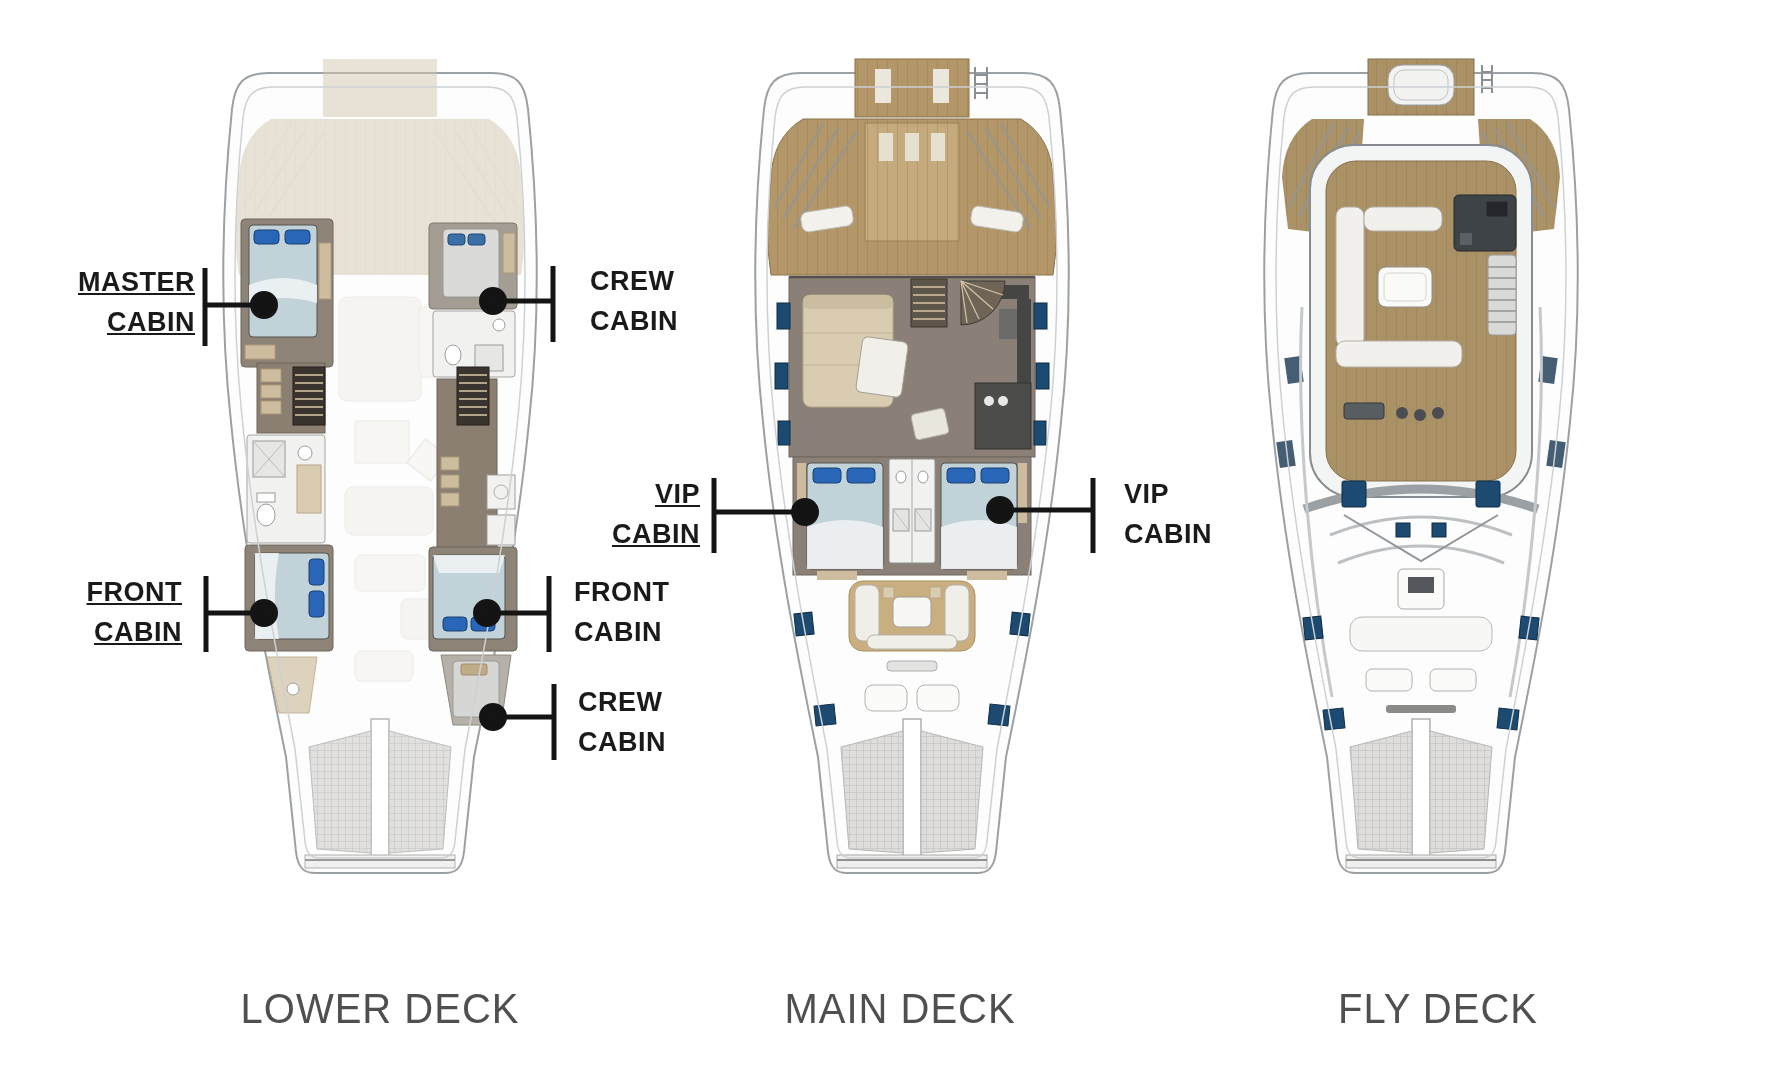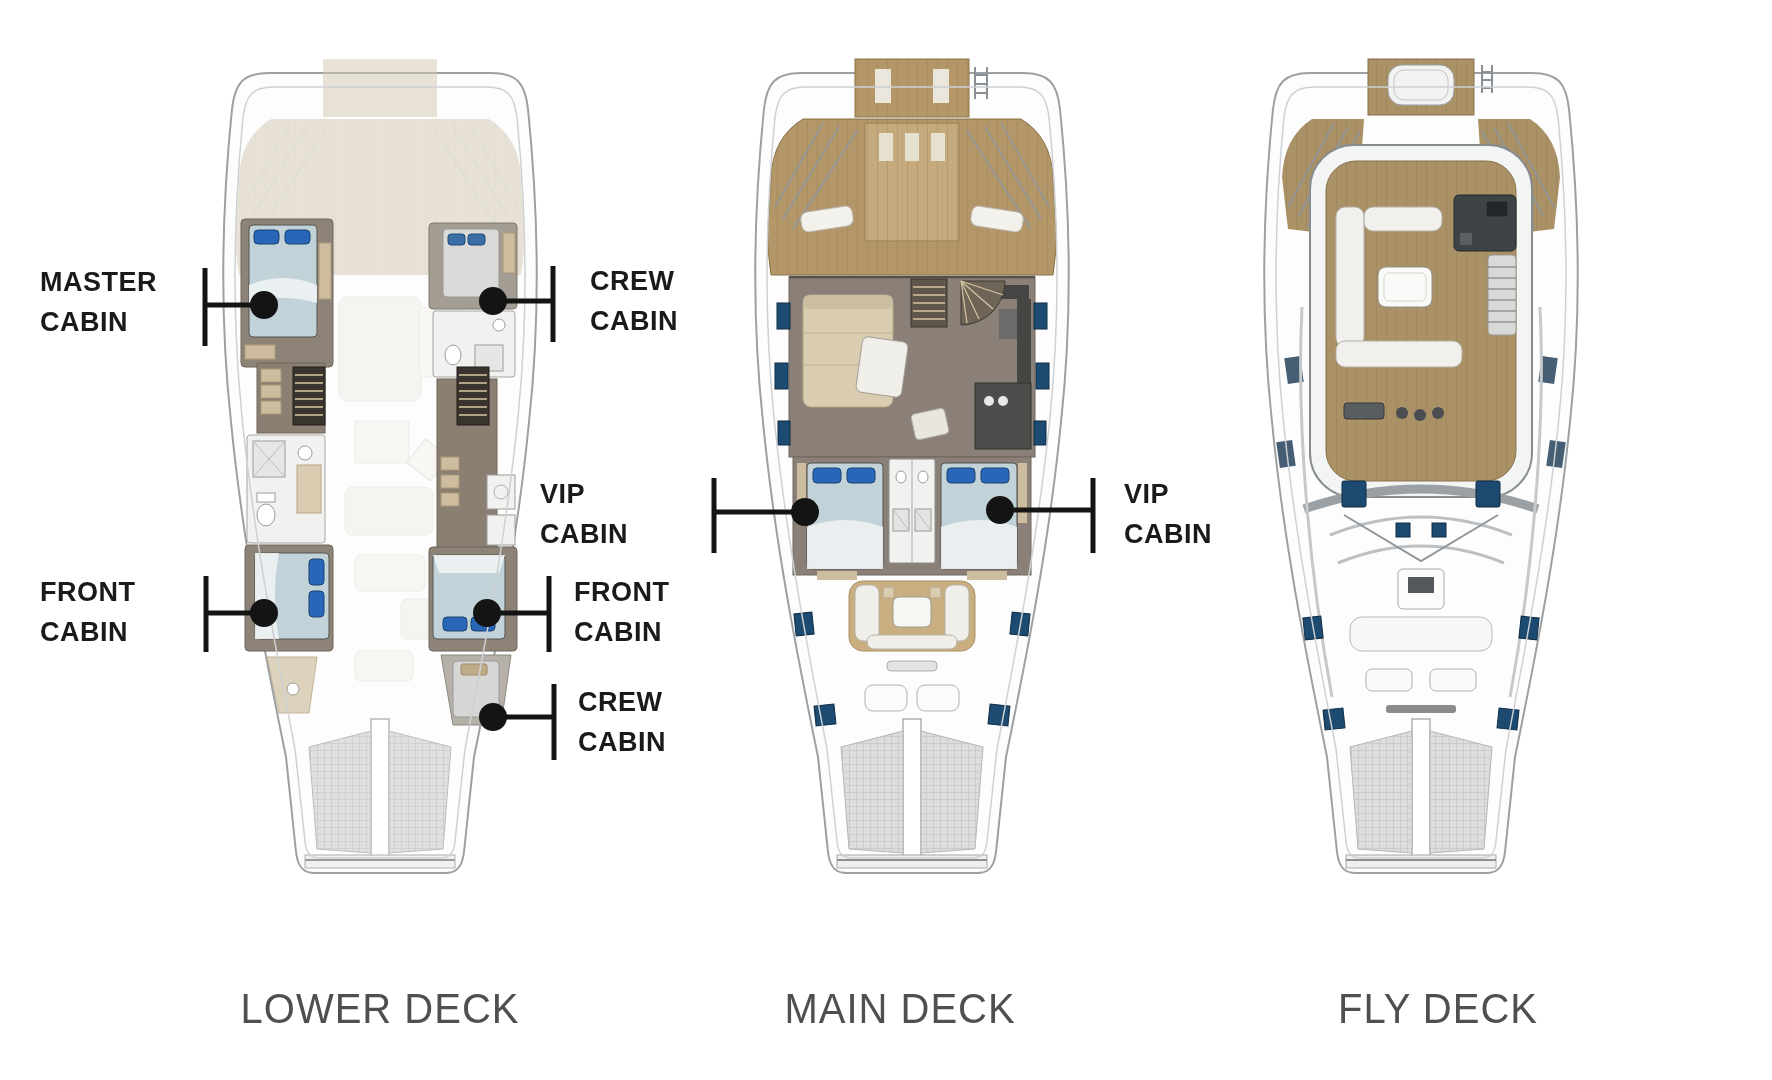--- a/index.html
+++ b/index.html
@@ -29,21 +29,21 @@
   #canvas{
     position:relative;width:1772px;height:1080px;background:var(--background);
     font-family:"Liberation Sans","DejaVu Sans",sans-serif;overflow:hidden;
   }
   svg.boat{position:absolute;top:57px;}
   #overlay{position:absolute;left:0;top:0;}
   .callout{
     position:absolute;font-weight:700;font-size:27px;line-height:40px;
     color:var(--label-text);letter-spacing:.5px;white-space:nowrap;
   }
-  .callout.right-align{text-align:left;}
+  .callout.right-align{text-align:right;text-decoration:underline;}
   .deck-title{
     position:absolute;top:986px;font-weight:300;font-size:40px;color:var(--deck-title-text);
     letter-spacing:1px;transform:translateX(-50%) scaleY(1.05);white-space:nowrap;
   }
   
   .f-teak{fill:var(--teak-wood);} .f-teakfly{fill:var(--teak-wood-fly);} .f-teakghost{fill:var(--teak-wood-faded);}
   .f-saloon{fill:var(--saloon-floor);} .f-cabin{fill:var(--cabin-floor);} .f-corr{fill:var(--corridor-floor);}
   .f-beige{fill:var(--furniture-beige);} .f-closet{fill:var(--closet-beige);}
   .f-bed{fill:var(--bed-cover);} .f-pillow{fill:var(--pillow-blue);}
   .f-navy{fill:var(--window-navy);} .f-bath{fill:var(--bathroom-white);}

